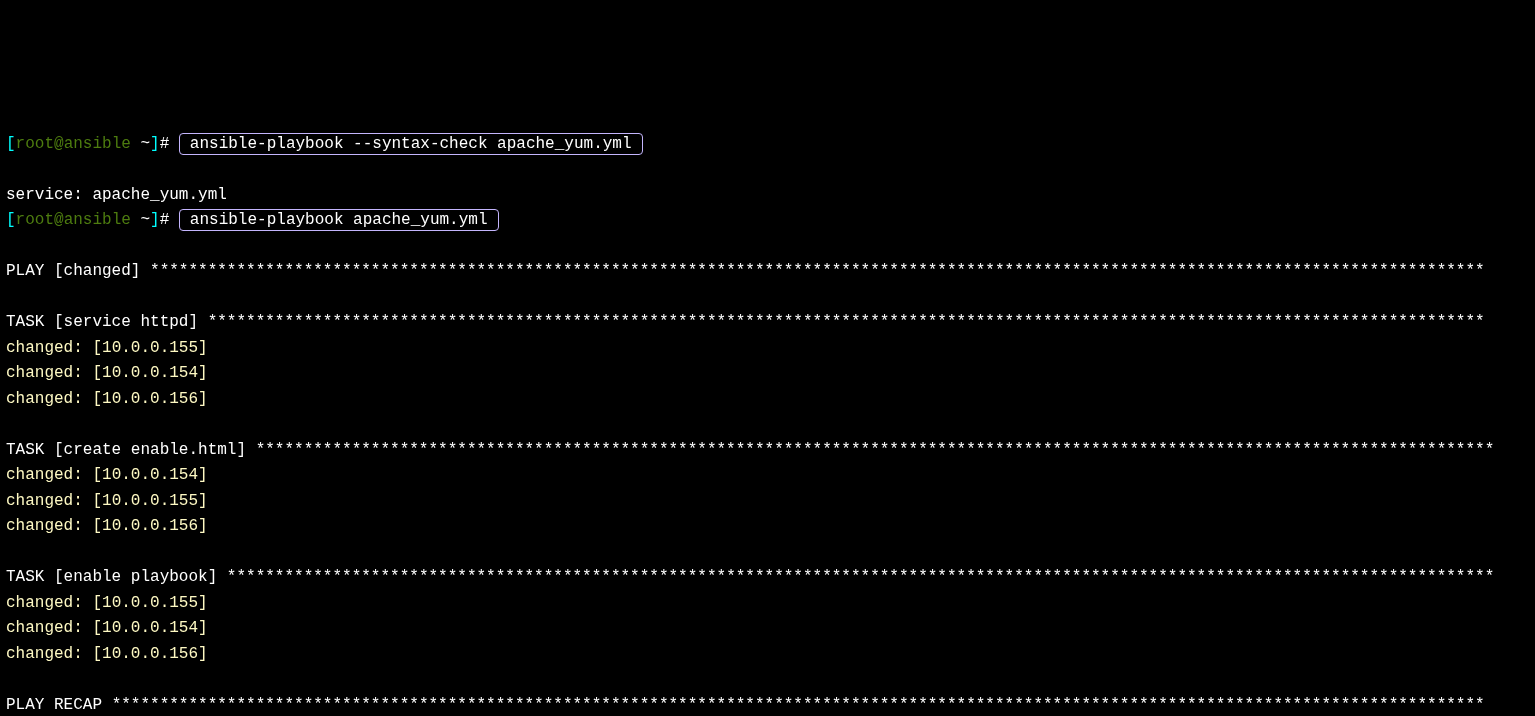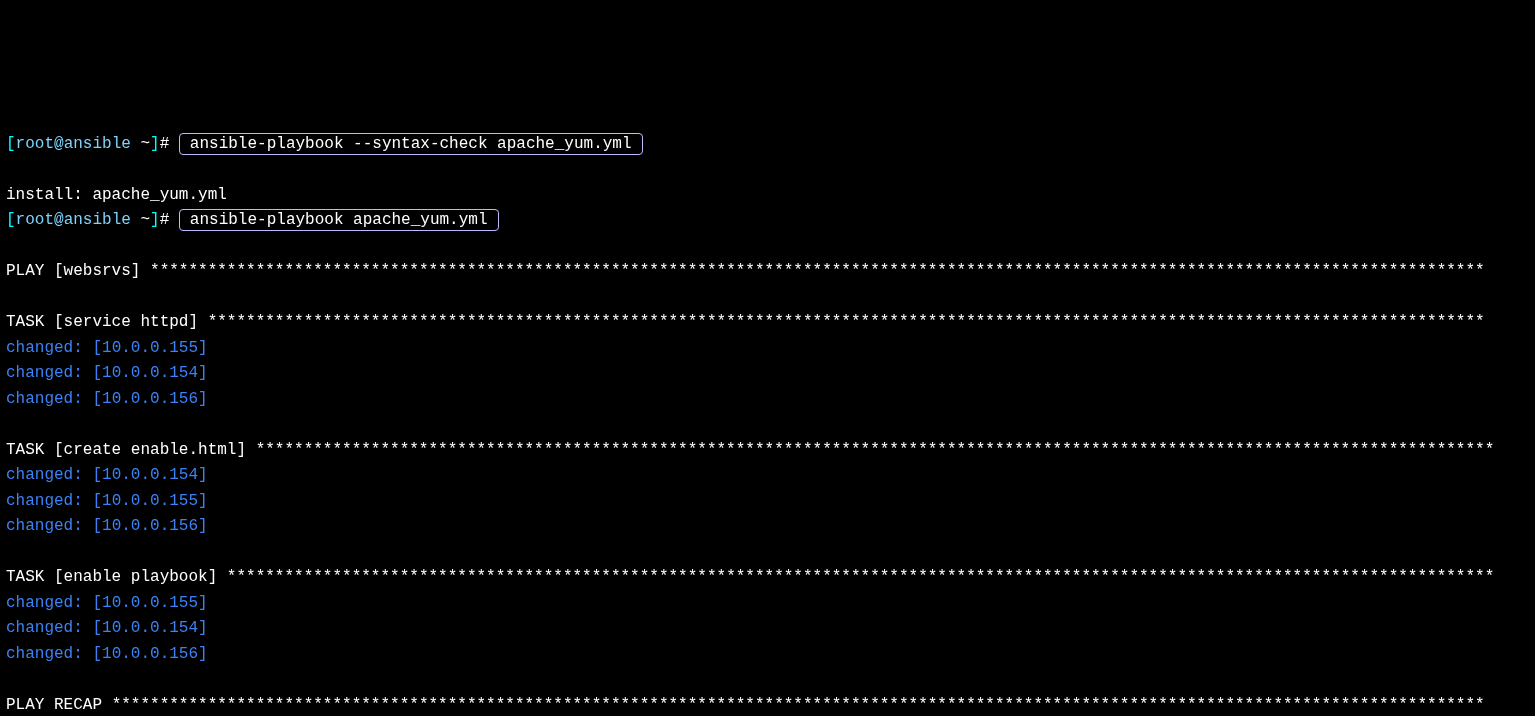--- a/index.html
+++ b/index.html
@@ -9,47 +9,47 @@
     color: #fff;
     font-family: "Consolas", "Courier New", monospace;
     font-size: 16px;
     line-height: 25.5px;
     white-space: pre;
     overflow-x: hidden;
   }
   .terminal {
     padding: 4px 6px;
   }
-  .red { color: #7dd3fc; }
+  .red { color: #4d7c0f; }
   .cyan { color: #00ffff; }
-  .yellow { color: #3b82f6; }
+  .yellow { color: #fef9c3; }
   .white { color: #ffffff; }
   .highlight {
     border: 1px solid #c4b5fd;
     border-radius: 4px;
     padding: 0 10px;
     display: inline-block;
     line-height: 20px;
     margin-top:1px;
     margin-bottom:1px;
     vertical-align: middle;
   }
 </style>
 </head>
 <body>
 
 
 
 <div class="terminal">
 <span class="cyan">[</span><span class="red">root</span><span class="red">@</span><span class="red">ansible</span><span class="white"> ~</span><span class="cyan">]</span><span class="white"># </span><span class="highlight"><span class="white">ansible-playbook --syntax-check apache_yum.yml</span></span>
 
-<span class="white">install: apache_yum.yml</span>
+<span class="white">service: apache_yum.yml</span>
 <span class="cyan">[</span><span class="red">root</span><span class="red">@</span><span class="red">ansible</span><span class="white"> ~</span><span class="cyan">]</span><span class="white"># </span><span class="highlight"><span class="white">ansible-playbook apache_yum.yml</span></span>
 
-<span class="white">PLAY [websrvs] </span><span class="white">*******************************************************************************************************************************************</span>
+<span class="white">PLAY [changed] </span><span class="white">*******************************************************************************************************************************************</span>
 
 <span class="white">TASK [service httpd] </span><span class="white">*************************************************************************************************************************************</span>
 <span class="yellow"><span>changed</span>: [<span>10.0.0.155</span>]</span>
 <span class="yellow"><span>changed</span>: [<span>10.0.0.154</span>]</span>
 <span class="yellow"><span>changed</span>: [<span>10.0.0.156</span>]</span>
 
 <span class="white">TASK [create enable.html] </span><span class="white">*********************************************************************************************************************************</span>
 <span class="yellow"><span>changed</span>: [<span>10.0.0.154</span>]</span>
 <span class="yellow"><span>changed</span>: [<span>10.0.0.155</span>]</span>
 <span class="yellow"><span>changed</span>: [<span>10.0.0.156</span>]</span>

